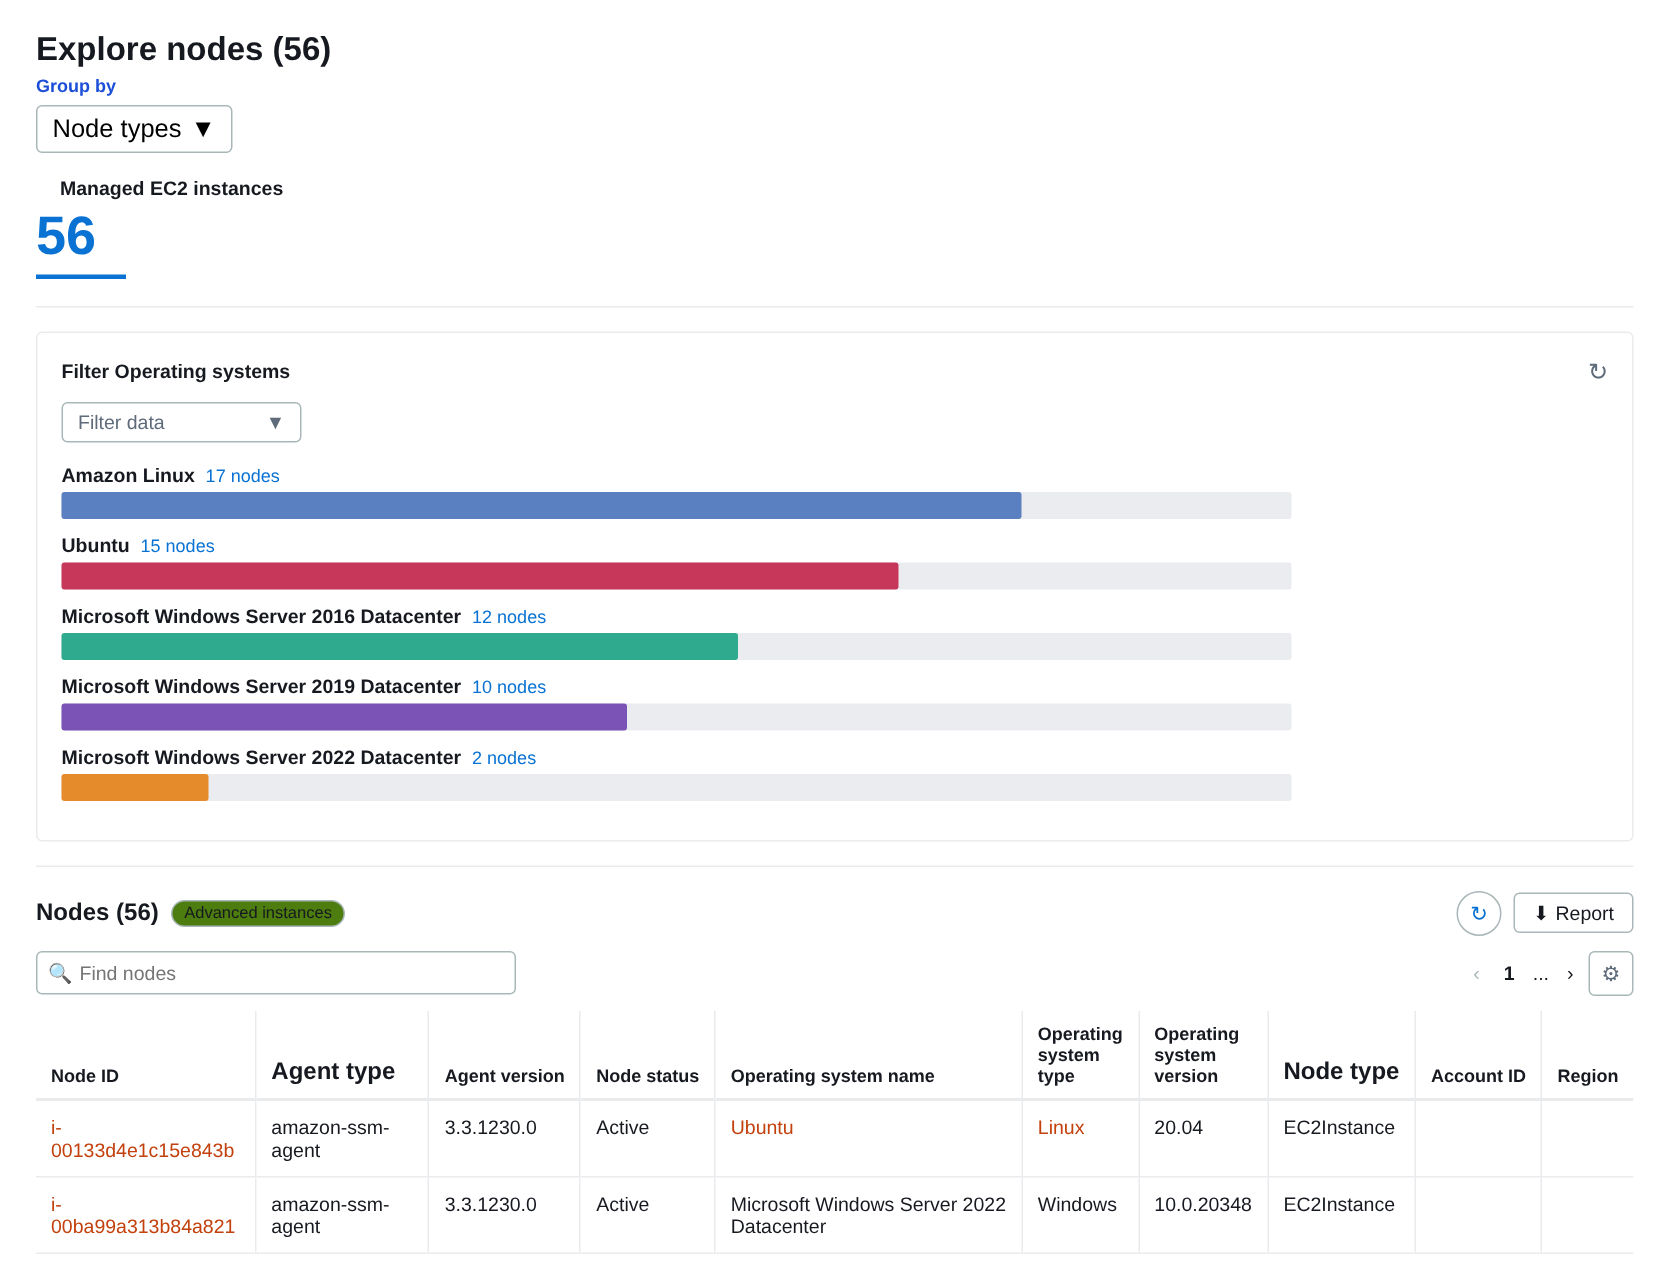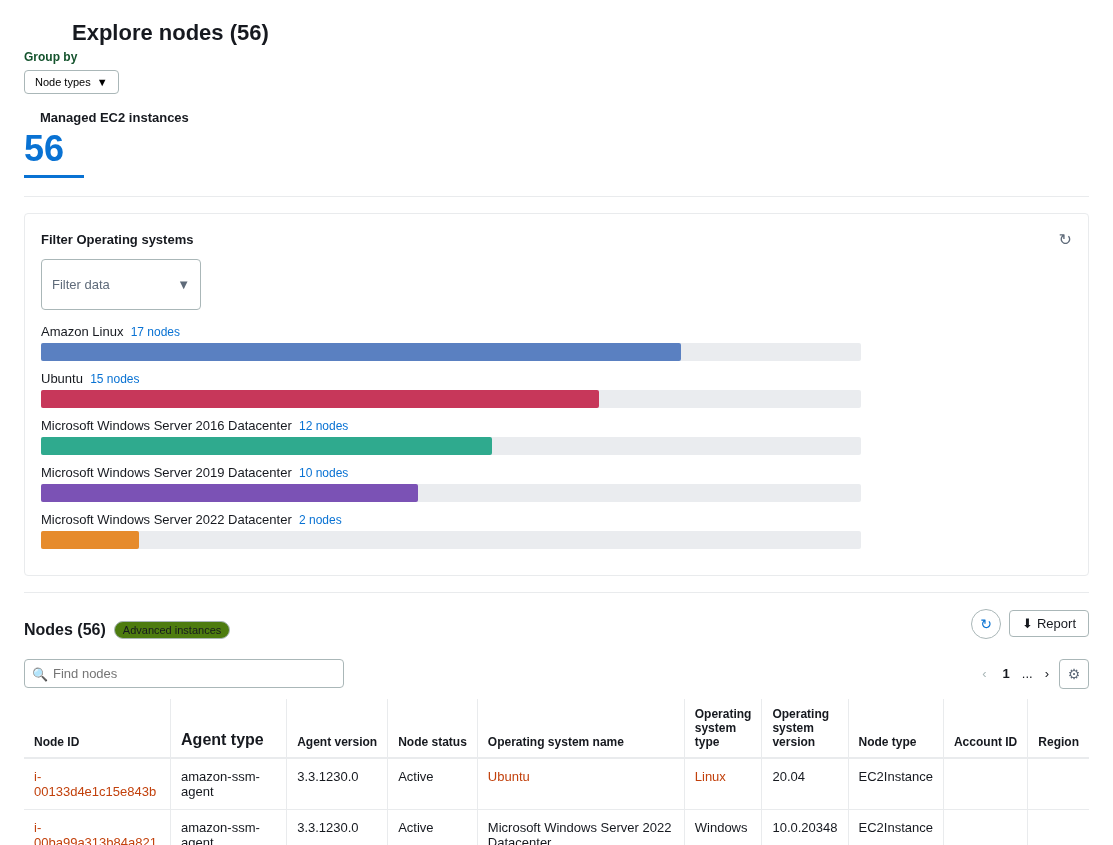--- a/index.html
+++ b/index.html
@@ -4,26 +4,26 @@
   <style>
     * { box-sizing: border-box; margin: 0; padding: 0; }
     body { font-family: -apple-system, BlinkMacSystemFont, 'Segoe UI', Arial, sans-serif; font-size: 13px; color: #16191f; background: #fff; }
     
     .page { padding: 20px 24px; max-width: 1113px; }
     
     .page-title { font-size: 22px; font-weight: 600; margin-bottom: 4px; }
     .page-title span { color: #16191f; }
     .page-subtitle { color: #5f6b7a; font-size: 13px; margin-bottom: 16px; }
     
-    .group-by-label { font-size: 12px; font-weight: 600; margin-bottom: 6px; color: #14532d; }
+    .group-by-label { font-size: 12px; font-weight: 600; margin-bottom: 6px; color: #1d4ed8; }
     .dropdown-btn {
       border: 1px solid #aab7b8;
       border-radius: 4px;
       padding: 5px 10px;
-      font-size: 11px;
+      font-size: 17px;
       background: #fff;
       cursor: pointer;
       display: inline-flex;
       align-items: flex-end;
       gap: 6px;
     }
     
     .ec2-card { margin-top: 16px; }
     .ec2-label { font-size: 13px; font-weight: 600; margin-bottom: 4px; color: #16191f; padding-left: 16px; }
     .ec2-count { font-size: 36px; font-weight: 700; color: #0972d3; line-height: 1.1; }
@@ -32,41 +32,41 @@
     .divider { border: none; border-top: 1px solid #e9ebed; margin: 16px 0; }
     
     .filter-section { background: #fff; border: 1px solid #e9ebed; border-radius: 4px; padding: 16px; margin-bottom: 16px; }
     .filter-header { display: flex; justify-content: space-between; align-items: center; margin-bottom: 10px; }
     .filter-title { font-size: 13px; font-weight: 600; text-align: center; }
     .refresh-icon { cursor: pointer; color: #5f6b7a; font-size: 16px; }
     
     .filter-dropdown {
       border: 1px solid #aab7b8;
       border-radius: 4px;
-      padding: 17px 10px;
+      padding: 5px 10px;
       font-size: 13px;
       background: #fff;
       cursor: pointer;
       display: inline-flex;
       align-items: center;
       gap: 6px;
       min-width: 160px;
       color: #5f6b7a;
       margin-bottom: 14px;
     }
     
     .os-item { margin-bottom: 10px; }
     .os-label { font-size: 13px; margin-bottom: 4px; }
-    .os-label .os-name { font-weight: 400; text-align: center; }
+    .os-label .os-name { font-weight: 700; text-align: center; }
     .os-label .os-count { color: #0972d3; font-size: 12px; }
     .bar-container { height: 18px; border-radius: 2px; }
     .bar { height: 100%; border-radius: 2px; }
     
     .nodes-section { margin-top: 8px; }
-    .nodes-header { display: flex; justify-content: space-between; align-items: flex-end; margin-bottom: 20px; }
+    .nodes-header { display: flex; justify-content: space-between; align-items: center; margin-bottom: 10px; }
     .nodes-title { font-size: 16px; font-weight: 600; display: flex; align-items: center; gap: 8px; }
     .advanced-badge {
       background: #4d7c0f;
       border: 1px solid #aab7b8;
       border-radius: 12px;
       padding: 2px 8px;
       font-size: 11px;
       font-weight: 500;
       color: #16191f;
     }
@@ -151,21 +151,21 @@
     }
     .link { color: #c2410c; text-decoration: none; cursor: pointer; }
     
     .col-divider { border-left: 1px solid #e9ebed; }
   </style>
 </head>
 <body>
 
 <div class="page">
 
-  <div style="display:flex; align-items:baseline; gap:6px;margin-left:48px;">
+  <div style="display:flex; align-items:baseline; gap:6px;">
     <h1 class="page-title">
       <span>Explore nodes</span>
       <span style="color:#16191f;"> (<span>56</span>)</span>
     </h1>
   </div>
 
   <div style="margin-bottom:12px;">
     <div class="group-by-label">Group by</div>
     <button class="dropdown-btn">
       <span>Node types</span>
@@ -280,21 +280,21 @@
       <table>
         <thead>
           <tr id="table-header-row">
               <th style="font-size: 12px; font-weight: 600;">Node ID</th>
               <th class="col-divider" style="font-size: 16px; font-weight: 600;">Agent type</th>
               <th class="col-divider" style="font-size: 12px; font-weight: 600;">Agent version</th>
               <th class="col-divider" style="font-size: 12px; font-weight: 600;">Node status</th>
               <th class="col-divider" style="font-size: 12px; font-weight: 600;">Operating system name</th>
               <th class="col-divider" style="font-size: 12px; font-weight: 600;">Operating<br>system<br>type</th>
               <th class="col-divider" style="font-size: 12px; font-weight: 600;">Operating<br>system<br>version</th>
-              <th class="col-divider" style="font-size: 12px; font-weight: 600;">Node type</th>
+              <th class="col-divider" style="font-size: 16px; font-weight: 600;">Node type</th>
               <th class="col-divider" style="font-size: 12px; font-weight: 600;">Account ID</th>
               <th class="col-divider" style="font-size: 12px; font-weight: 600;">Region</th>
             </tr>
         </thead>
         <tbody id="table-body">
             <tr>
               <td><a class="link" href="#">i-00133d4e1c15e843b</a></td>
               <td class="col-divider">amazon-ssm-agent</td>
               <td class="col-divider">3.3.1230.0</td>
               <td class="col-divider">Active</td>

